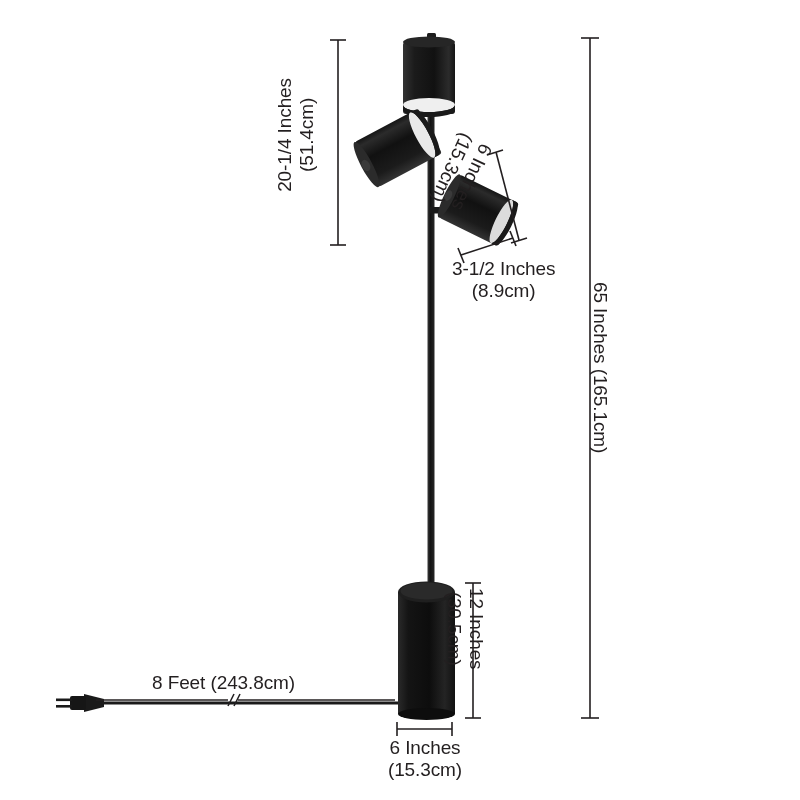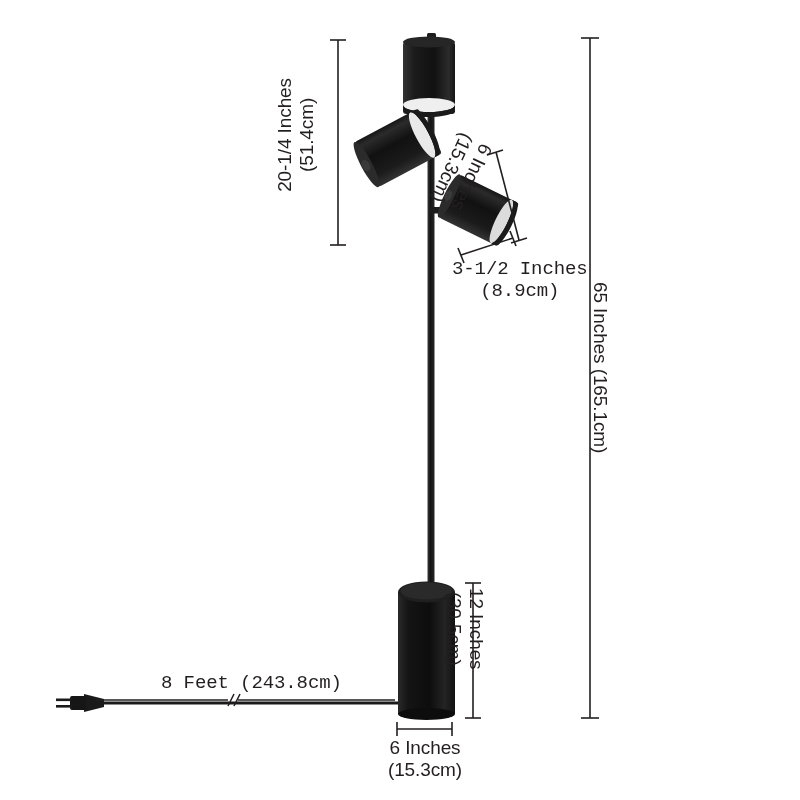--- a/index.html
+++ b/index.html
@@ -44,21 +44,20 @@
   #label-head-length {
     left: 497px;
     top: 148px;
     transform-origin: left top;
     transform: rotate(115deg);
   }
   
   #label-head-width {
     left: 452px;
     top: 258px;
-    font-family: Liberation Mono, monospace;
   }
   
   #label-total-height {
     left: 611px;
     top: 282px;
     transform-origin: left top;
     transform: rotate(90deg);
   }
   
   #label-base-height {
@@ -68,23 +67,22 @@
     transform: rotate(90deg);
   }
   
   #label-base-width {
     left: 345px;
     top: 737px;
     width: 160px;
   }
   
   #label-cord {
-    left: 161px;
+    left: 152px;
     top: 672px;
-    font-family: Liberation Mono, monospace;
   }
 </style>
 </head>
 <body>
 
 <div id="diagram">
 
   <svg width="800" height="800" viewBox="0 0 800 800">
     <defs>
       <linearGradient id="cylShade" x1="0" y1="0" x2="1" y2="0">

